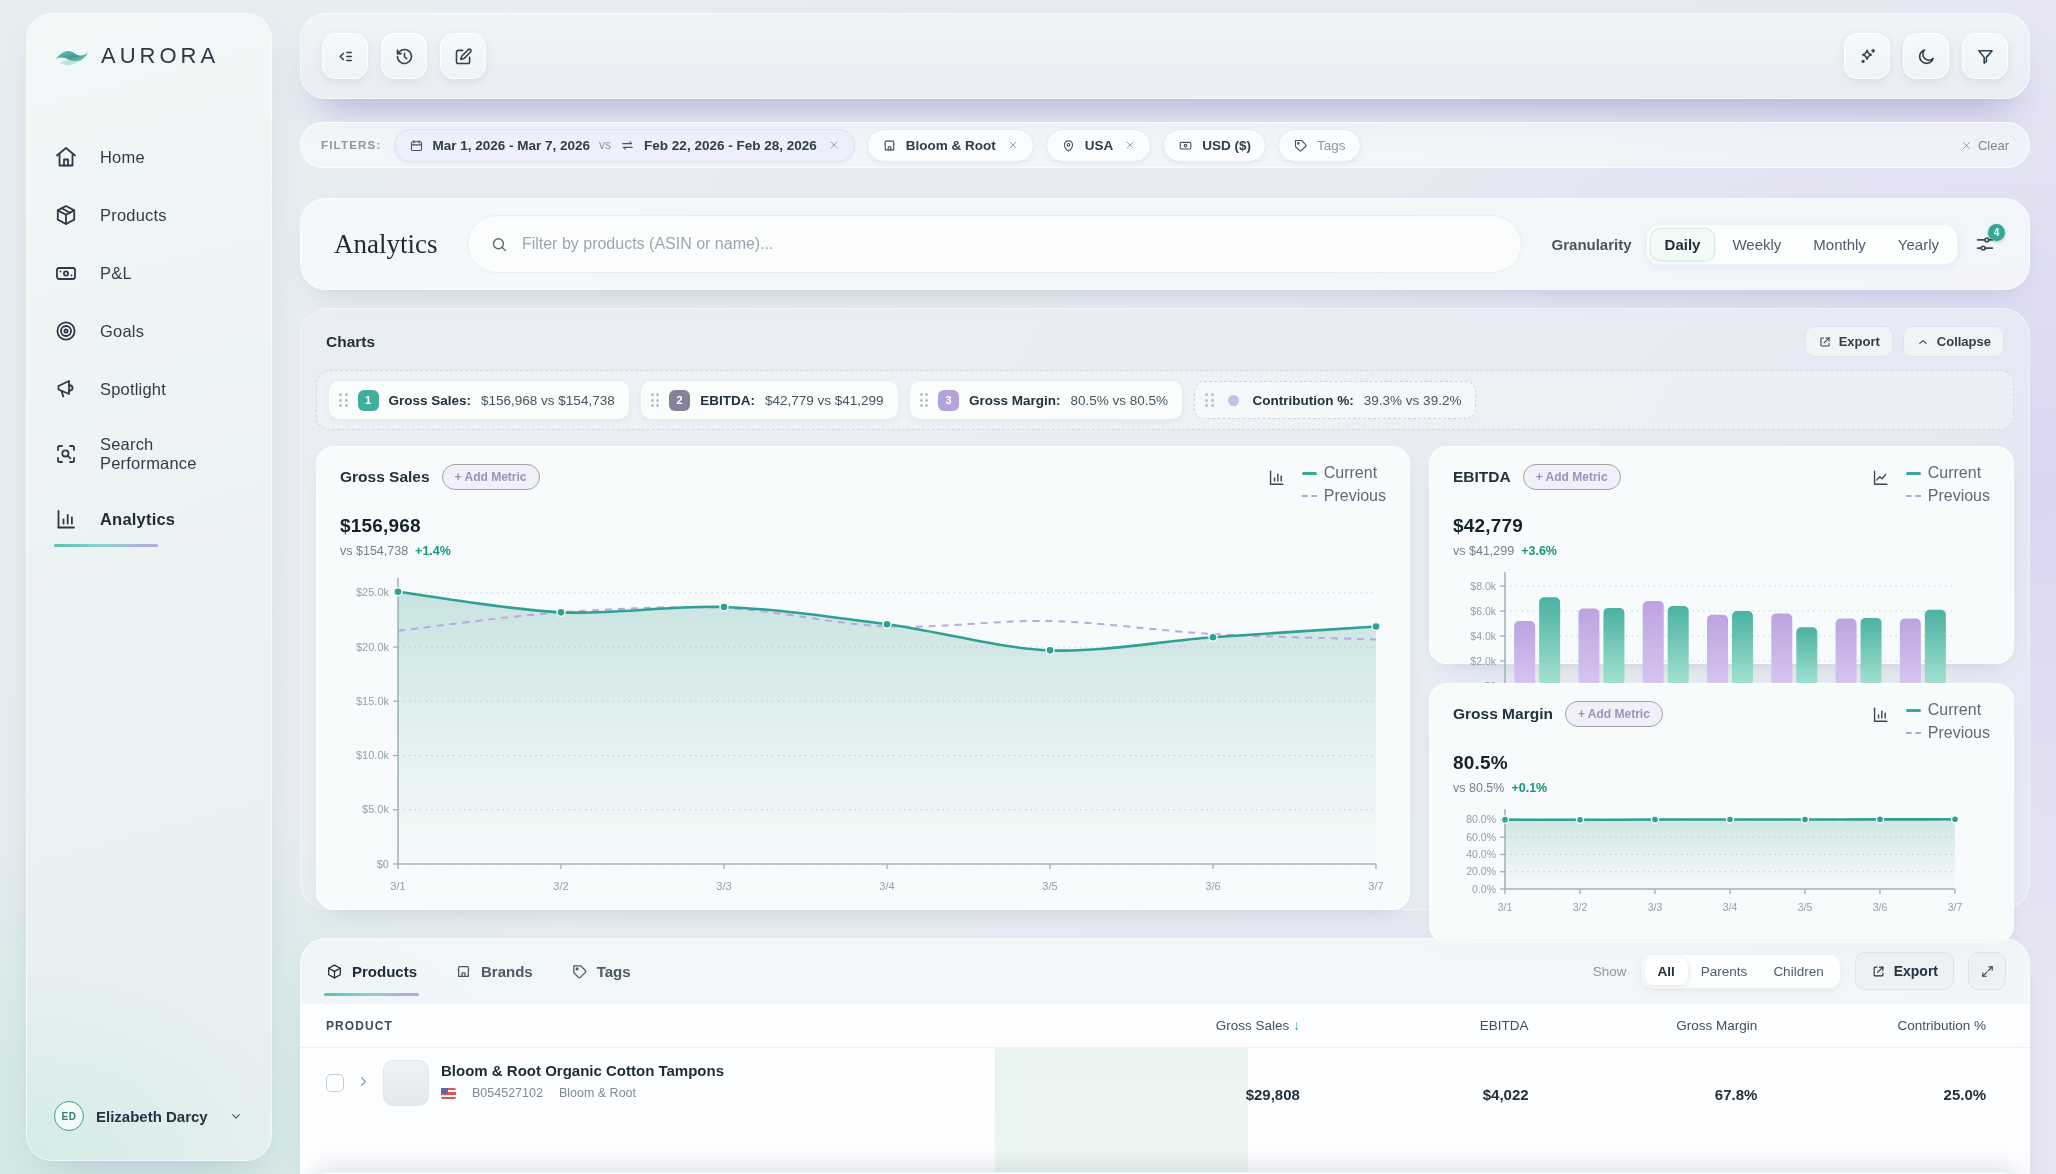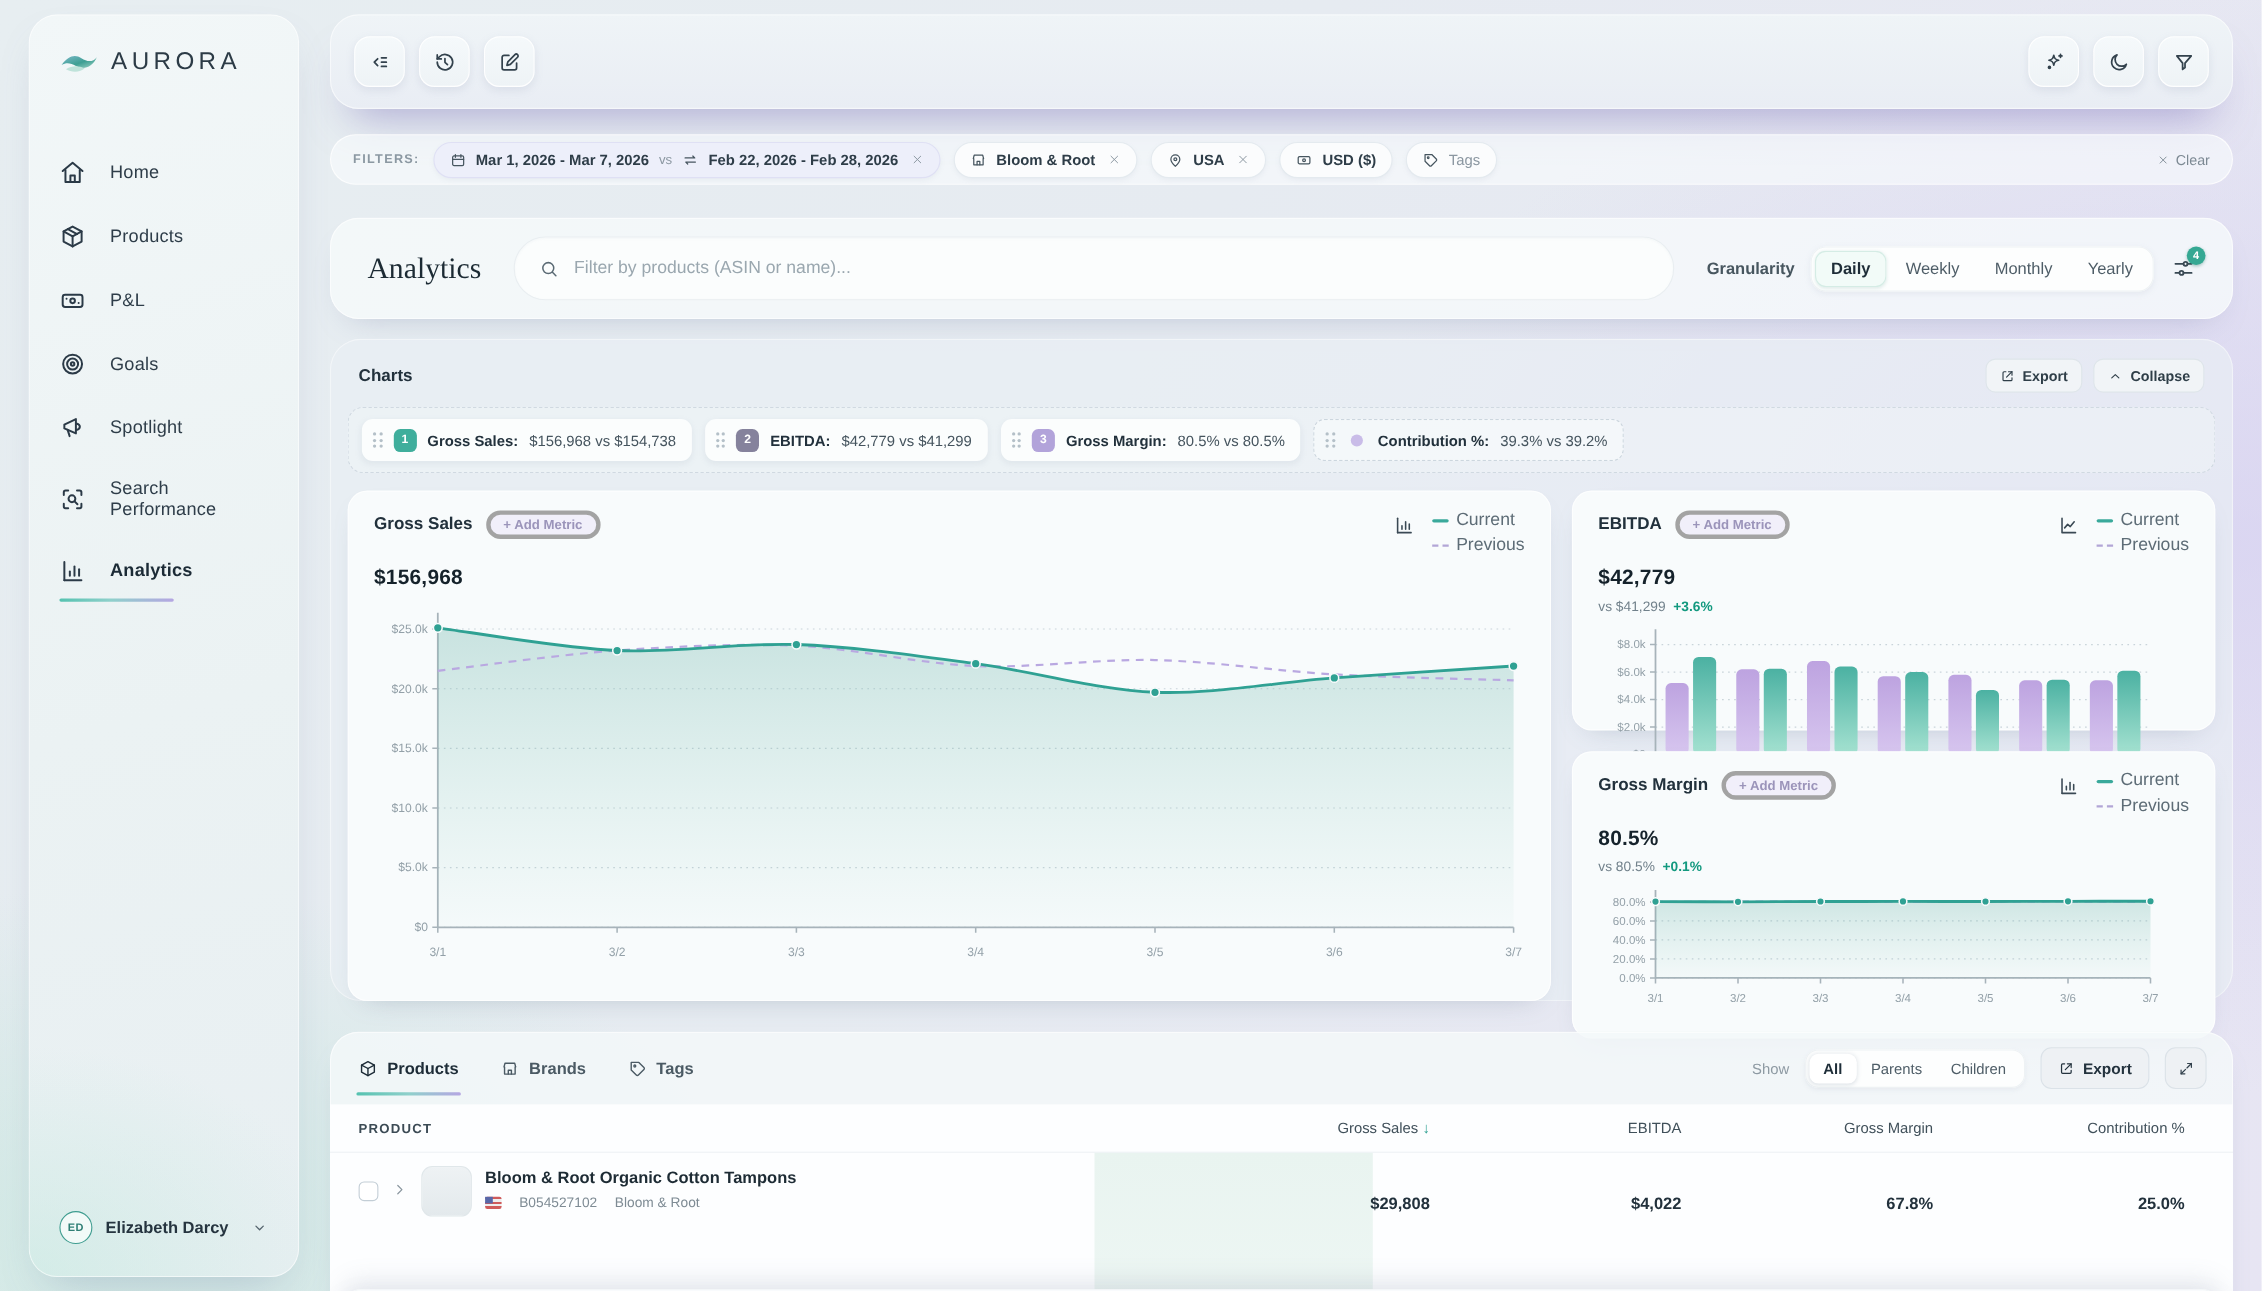--- a/index.html
+++ b/index.html
@@ -122,21 +122,21 @@
 
   .charts-grid { margin-top:16px; display:flex; gap:19px; height:464px; }
   .chart-card { background:#f8fbfc; border-radius:18px; box-shadow:0 10px 26px -16px rgba(90,110,135,.4), inset 0 0 0 1px rgba(255,255,255,.7); padding:18px 24px; }
   .card-main { width:1094px; }
   .right-col { flex:1; display:flex; flex-direction:column; gap:19px; }
   .card-sm1 { height:218px; }
   .card-sm2 { flex:1; }
   .cc-head { display:flex; align-items:flex-start; }
   .cc-titlerow { display:flex; align-items:center; gap:12px; }
   .cc-title { font-size:15.5px; font-weight:700; color:#22313c; }
-  .add-metric { height:26px; border-radius:13px; background:#f1effa; border:4px solid #a3a3a3; color:#9b94ba; font-size:12px; font-weight:600; display:flex; align-items:center; padding:0 12px; cursor:pointer; }
+  .add-metric { height:26px; border-radius:13px; background:#f1effa; border:1px solid #a3a3a3; color:#9b94ba; font-size:12px; font-weight:600; display:flex; align-items:center; padding:0 12px; cursor:pointer; }
   .cc-right { margin-left:auto; display:flex; align-items:flex-start; gap:16px; }
   .ctype-btn { color:#3a4954; cursor:pointer; margin-top:4px; }
   .ctype-btn svg { width:19px; height:19px; }
   .legend { display:flex; flex-direction:column; gap:5px; font-size:16px; color:#5d6c76; }
   .leg-row { display:flex; align-items:center; gap:7px; }
   .leg-cur { width:15px; height:3px; border-radius:2px; background:#3aa99b; }
   .leg-prev { width:15px; height:0; border-top:2px dashed #b2a6d6; }
   .cc-value { font-size:19px; font-weight:800; color:#15222b; margin-top:10px; letter-spacing:.2px; }
   .cc-vs { margin-top:7px; font-size:12.5px; color:#71818b; display:flex; gap:7px; }
   .cc-vs .delta { color:#13997f; font-weight:700; }
@@ -522,20 +522,24 @@
                   <span>Current</span>
                 </span>
               <span class="leg-row">
                   <span class="leg-prev"></span>
                   <span>Previous</span>
                 </span>
             </div>
           </div>
         </div>
         <div class="cc-value">$156,968</div>
+        <div class="cc-vs">
+            <span>vs $154,738</span>
+            <span class="delta">+1.4%</span>
+          </div>
         <div class="chart-wrap">
           <svg id="svg-main" width="1046" height="340" viewBox="0 0 1046 340">
             <defs>
               <linearGradient id="gradA" x1="0" y1="0" x2="0" y2="1">
                 <stop offset="0" stop-color="#5aab9f" stop-opacity=".30"></stop>
                 <stop offset="1" stop-color="#7cc3b4" stop-opacity=".03"></stop>
               </linearGradient>
             </defs>
             <g id="g-main">
                 <line x1="58" x2="1036" y1="298" y2="298" class="grid"></line>

